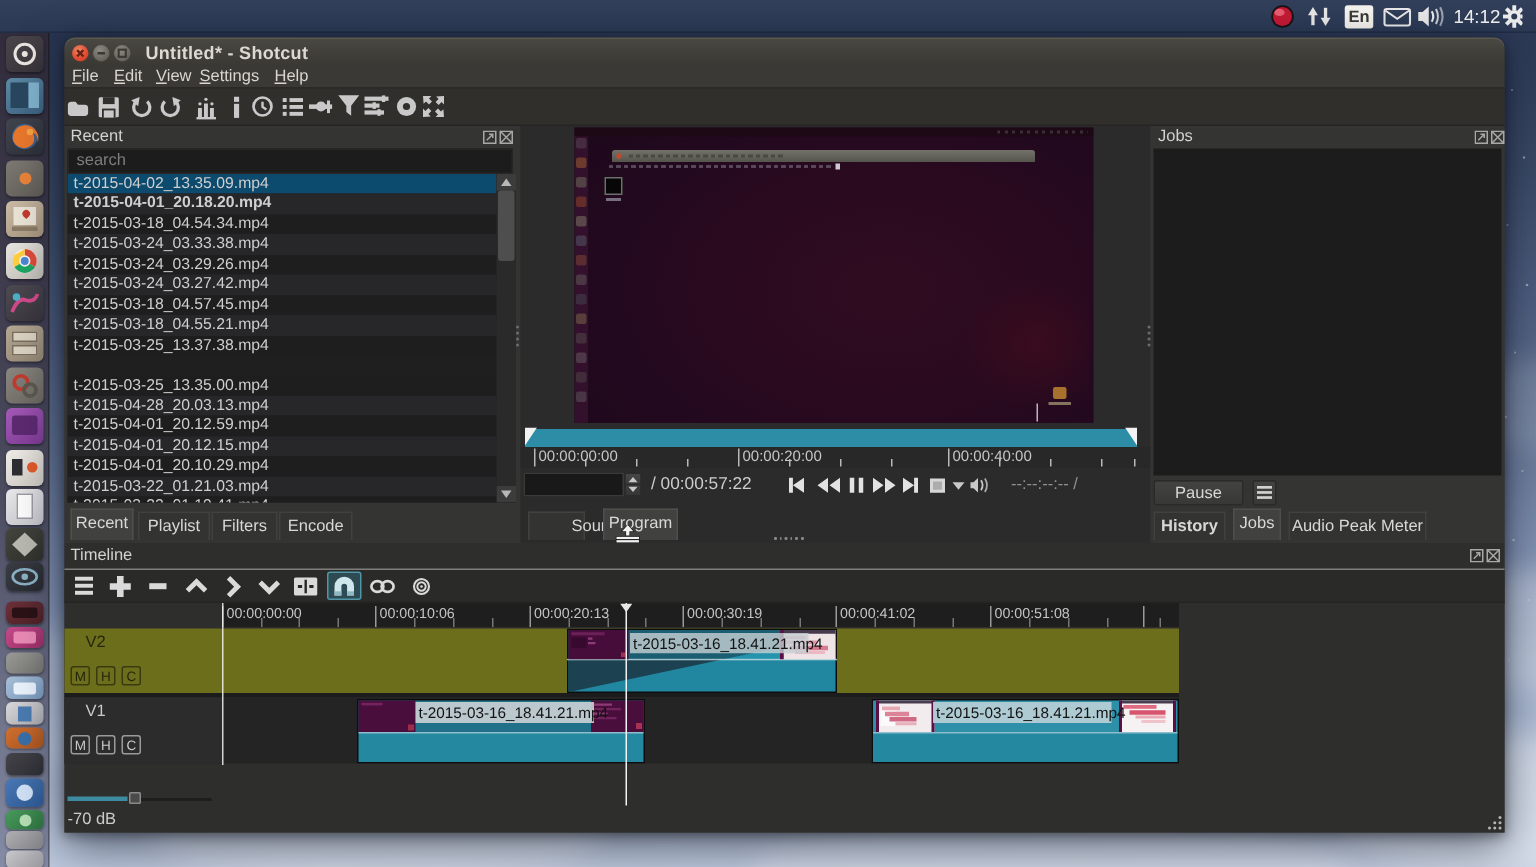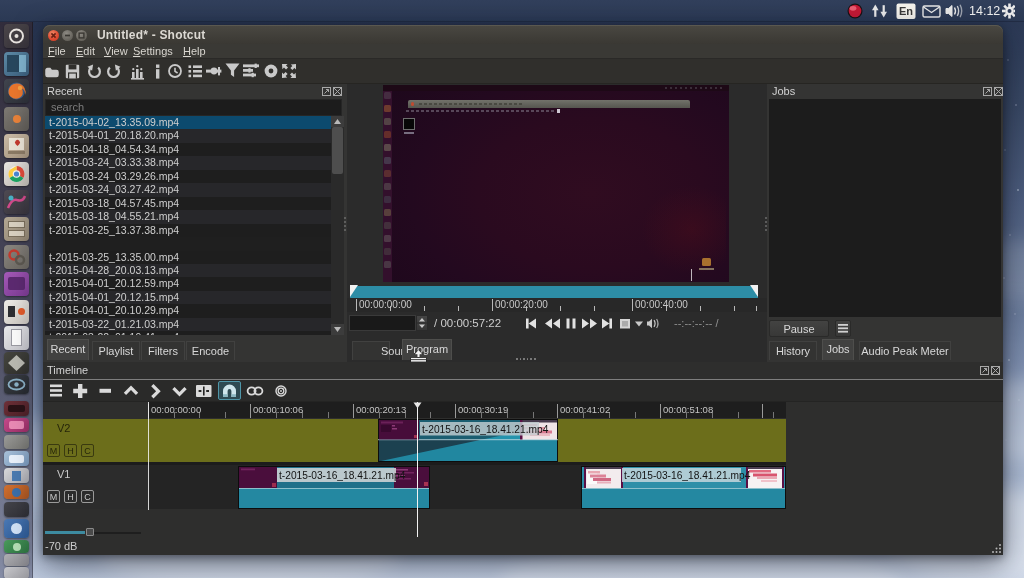--- a/index.html
+++ b/index.html
@@ -335,22 +335,22 @@
         <g fill="none" stroke="#a8a8a8" stroke-width="1">
           <rect x="0.5" y="0.5" width="8" height="8"></rect>
             <path d="M2.5 6.5 L6.5 2.5 M4 2.5 h2.5 v2.5"></path>
           <rect x="11.5" y="0.5" width="8" height="8"></rect>
             <path d="M11.5 0.5 L19.5 8.5 M19.5 0.5 L11.5 8.5"></path>
         </g>
       </svg>
       <div id="search">search</div>
       <div id="filelist">
         <div class="frow" style="top:0px; background:#0c4a6e;">t-2015-04-02_13.35.09.mp4</div>
-        <div class="frow" style="top:13.45px; background:#27272a;">t-2015-04-01_20.18.20.mp4</div>
-        <div class="frow" style="top:26.9px; background:#1e1e1e;">t-2015-04-18_04.54.34.mp4</div>
+        <div class="frow" style="top:13.45px; background:#27272a;font-weight:bold;">t-2015-04-01_20.18.20.mp4</div>
+        <div class="frow" style="top:26.9px; background:#1e1e1e;">t-2015-03-18_04.54.34.mp4</div>
         <div class="frow" style="top:40.35px; background:#27272a;">t-2015-03-24_03.33.38.mp4</div>
         <div class="frow" style="top:53.8px; background:#1e1e1e;">t-2015-03-24_03.29.26.mp4</div>
         <div class="frow" style="top:67.25px; background:#27272a;">t-2015-03-24_03.27.42.mp4</div>
         <div class="frow" style="top:80.7px; background:#1e1e1e;">t-2015-03-18_04.57.45.mp4</div>
         <div class="frow" style="top:94.15px; background:#27272a;">t-2015-03-18_04.55.21.mp4</div>
         <div class="frow" style="top:107.6px; background:#1e1e1e;">t-2015-03-25_13.37.38.mp4</div>
         <div class="frow" style="top:134.5px; background:#1e1e1e;">t-2015-03-25_13.35.00.mp4</div>
         <div class="frow" style="top:147.95px; background:#27272a;">t-2015-04-28_20.03.13.mp4</div>
         <div class="frow" style="top:161.4px; background:#1e1e1e;">t-2015-04-01_20.12.59.mp4</div>
         <div class="frow" style="top:174.85px; background:#27272a;">t-2015-04-01_20.12.15.mp4</div>
@@ -488,21 +488,21 @@
       <div class="btn" style="left:2px; top:236px; width:60px; height:17px; line-height:16px;">Pause</div>
       <div class="btn" style="left:68px; top:236px; width:16px; height:17px;">
         <svg width="10" height="9" viewBox="0 0 10 9" style="margin-top:3px;">
             <g fill="#d0d0d0">
               <rect y="0" width="10" height="1.8"></rect>
               <rect y="3.4" width="10" height="1.8"></rect>
               <rect y="6.8" width="10" height="1.8"></rect>
             </g>
           </svg>
       </div>
-      <div class="tab" style="left:2px; top:257px; width:48px;">History</div>
+      <div class="tab" style="left:2px; top:257px; width:48px;font-weight:bold;">History</div>
       <div class="tab sel" style="left:55px; top:255px; width:32px;">Jobs</div>
       <div class="tab" style="left:92px; top:257px; width:92px;">Audio Peak Meter</div>
     </div>
     <div id="timeline" class="abs">
       <div class="ptitle" style="left:4px; top:2px;">Timeline</div>
       <svg class="abs" style="left:937px; top:4px;" width="23" height="9" viewBox="0 0 23 9">
         <g fill="none" stroke="#a8a8a8" stroke-width="1">
           <rect x="0.5" y="0.5" width="8" height="8"></rect>
             <path d="M2.5 6.5 L6.5 2.5 M4 2.5 h2.5 v2.5"></path>
           <rect x="11.5" y="0.5" width="8" height="8"></rect>

